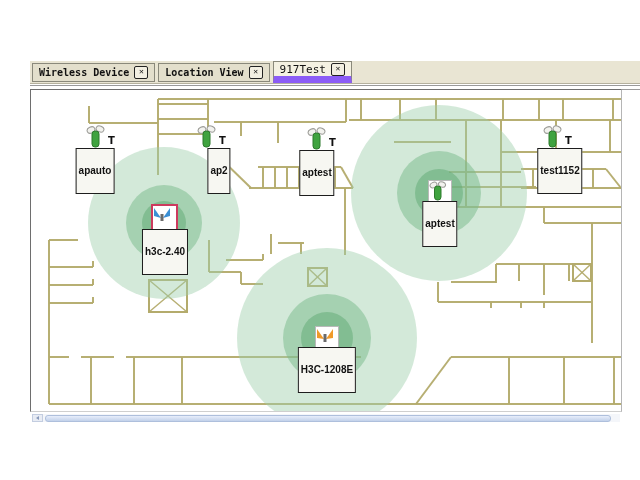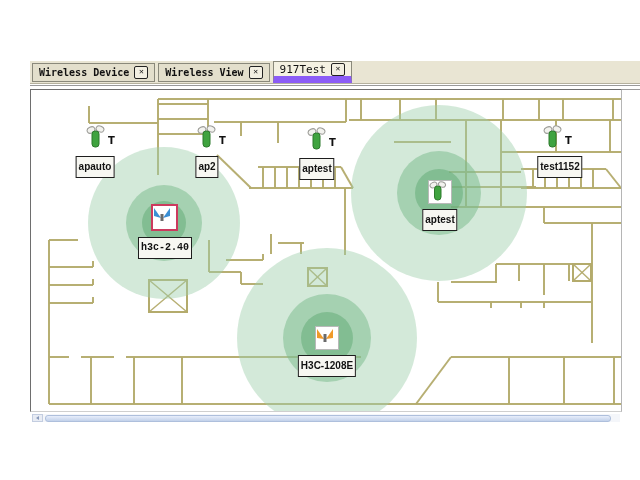--- a/index.html
+++ b/index.html
@@ -29,22 +29,22 @@
          border:1px solid #6e6e6e;border-right-color:#b5b5b5;border-bottom-color:#cfcfcf;
          box-sizing:border-box;overflow:hidden;}
   .panel svg{position:absolute;left:0;top:0;}
 
   .cov{position:absolute;border-radius:50%;}
 
   
   .apmark{position:absolute;width:40px;height:38px;}
   .apmark .t{position:absolute;left:22px;top:10px;font:bold 10px "DejaVu Sans",sans-serif;color:#111;}
   .ap-label{position:absolute;transform:translateX(-50%);background:#f7f7f2;border:1px solid #1d1d1d;
-       font:bold 10px "Liberation Sans",sans-serif;color:#111;padding:4px 2px;line-height:12px;
-       white-space:nowrap;margin-top:8px;}
+       font:bold 10px "Liberation Sans",sans-serif;color:#111;padding:16px 2px;line-height:12px;
+       white-space:nowrap;}
 
   
   .dev{position:absolute;background:#fff;display:flex;align-items:center;justify-content:center;
        box-sizing:border-box;}
   .dev.red{width:27px;height:27px;border:2px solid #cc3a5e;}
   .dev.plain{width:24px;height:24px;border:1px solid #b9b9b9;}
 
   
   .hscroll{position:absolute;left:32px;top:414px;width:588px;height:8px;background:#f4f6fa;
        display:flex;align-items:center;}
@@ -59,21 +59,21 @@
 <body>
 
 <div class="stage">
 
   <div class="tabbar">
     <div class="tab">
       <span>Wireless Device</span>
       <span class="closebox">✕</span>
     </div>
     <div class="tab">
-      <span>Wireless View</span>
+      <span>Location View</span>
       <span class="closebox">✕</span>
     </div>
     <div class="tab active">
       <span>917Test</span>
       <span class="closebox">✕</span>
     </div>
   </div>
   <div class="sep"></div>
 
   <div class="panel">
@@ -206,21 +206,21 @@
     <div class="ap-label" style="left:64px;top:58px;">apauto</div>
 
     <div class="apmark" style="left:166px;top:35px;">
       <svg width="20" height="26" viewBox="0 0 20 26">
         <ellipse cx="5" cy="5" rx="4" ry="3" transform="rotate(-25 5 5)" fill="#f2f2ee" stroke="#9a9a96" stroke-width="1"></ellipse>
         <ellipse cx="14" cy="4" rx="4" ry="3" transform="rotate(20 14 4)" fill="#f2f2ee" stroke="#9a9a96" stroke-width="1"></ellipse>
         <rect x="6" y="6" width="7" height="16" rx="3" fill="#3fa33f" stroke="#2d7b2d" stroke-width="1"></rect>
       </svg>
       <span class="t">T</span>
     </div>
-    <div class="ap-label" style="left:176px;top:58px;text-align:center;">ap2</div>
+    <div class="ap-label" style="left:188px;top:58px;text-align:center;">ap2</div>
 
     <div class="apmark" style="left:276px;top:37px;">
       <svg width="20" height="26" viewBox="0 0 20 26">
         <ellipse cx="5" cy="5" rx="4" ry="3" transform="rotate(-25 5 5)" fill="#f2f2ee" stroke="#9a9a96" stroke-width="1"></ellipse>
         <ellipse cx="14" cy="4" rx="4" ry="3" transform="rotate(20 14 4)" fill="#f2f2ee" stroke="#9a9a96" stroke-width="1"></ellipse>
         <rect x="6" y="6" width="7" height="16" rx="3" fill="#3fa33f" stroke="#2d7b2d" stroke-width="1"></rect>
       </svg>
       <span class="t">T</span>
     </div>
     <div class="ap-label" style="left:286px;top:60px;">aptest</div>
@@ -235,21 +235,21 @@
     </div>
     <div class="ap-label" style="left:529px;top:58px;">test1152</div>
 
     <div class="dev red" style="left:120px;top:114px;">
       <svg width="18" height="16" viewBox="0 0 18 16">
         <path d="M1 2 L8 12 L1 10 Z" fill="#3b8fd4"></path>
         <path d="M17 2 L10 12 L17 10 Z" fill="#3b8fd4"></path>
         <rect x="7.5" y="8" width="3" height="7" fill="#6a6a6a"></rect>
       </svg>
     </div>
-    <div class="ap-label" style="left:134px;top:139px;font-family:Liberation Mono, monospace;">h3c-2.40</div>
+    <div class="ap-label" style="left:134px;top:139px;">h3c-2.40</div>
 
     <div class="dev plain" style="left:397px;top:90px;">
       <svg width="18" height="20" viewBox="0 0 18 20">
         <ellipse cx="4.5" cy="4" rx="3.6" ry="2.6" transform="rotate(-25 4.5 4)" fill="#f2f2ee" stroke="#9a9a96" stroke-width="1"></ellipse>
         <ellipse cx="13" cy="3.5" rx="3.6" ry="2.6" transform="rotate(20 13 3.5)" fill="#f2f2ee" stroke="#9a9a96" stroke-width="1"></ellipse>
         <rect x="5.5" y="5" width="6.5" height="14" rx="3" fill="#3fa33f" stroke="#2d7b2d" stroke-width="1"></rect>
       </svg>
     </div>
     <div class="ap-label" style="left:409px;top:111px;">aptest</div>
 

